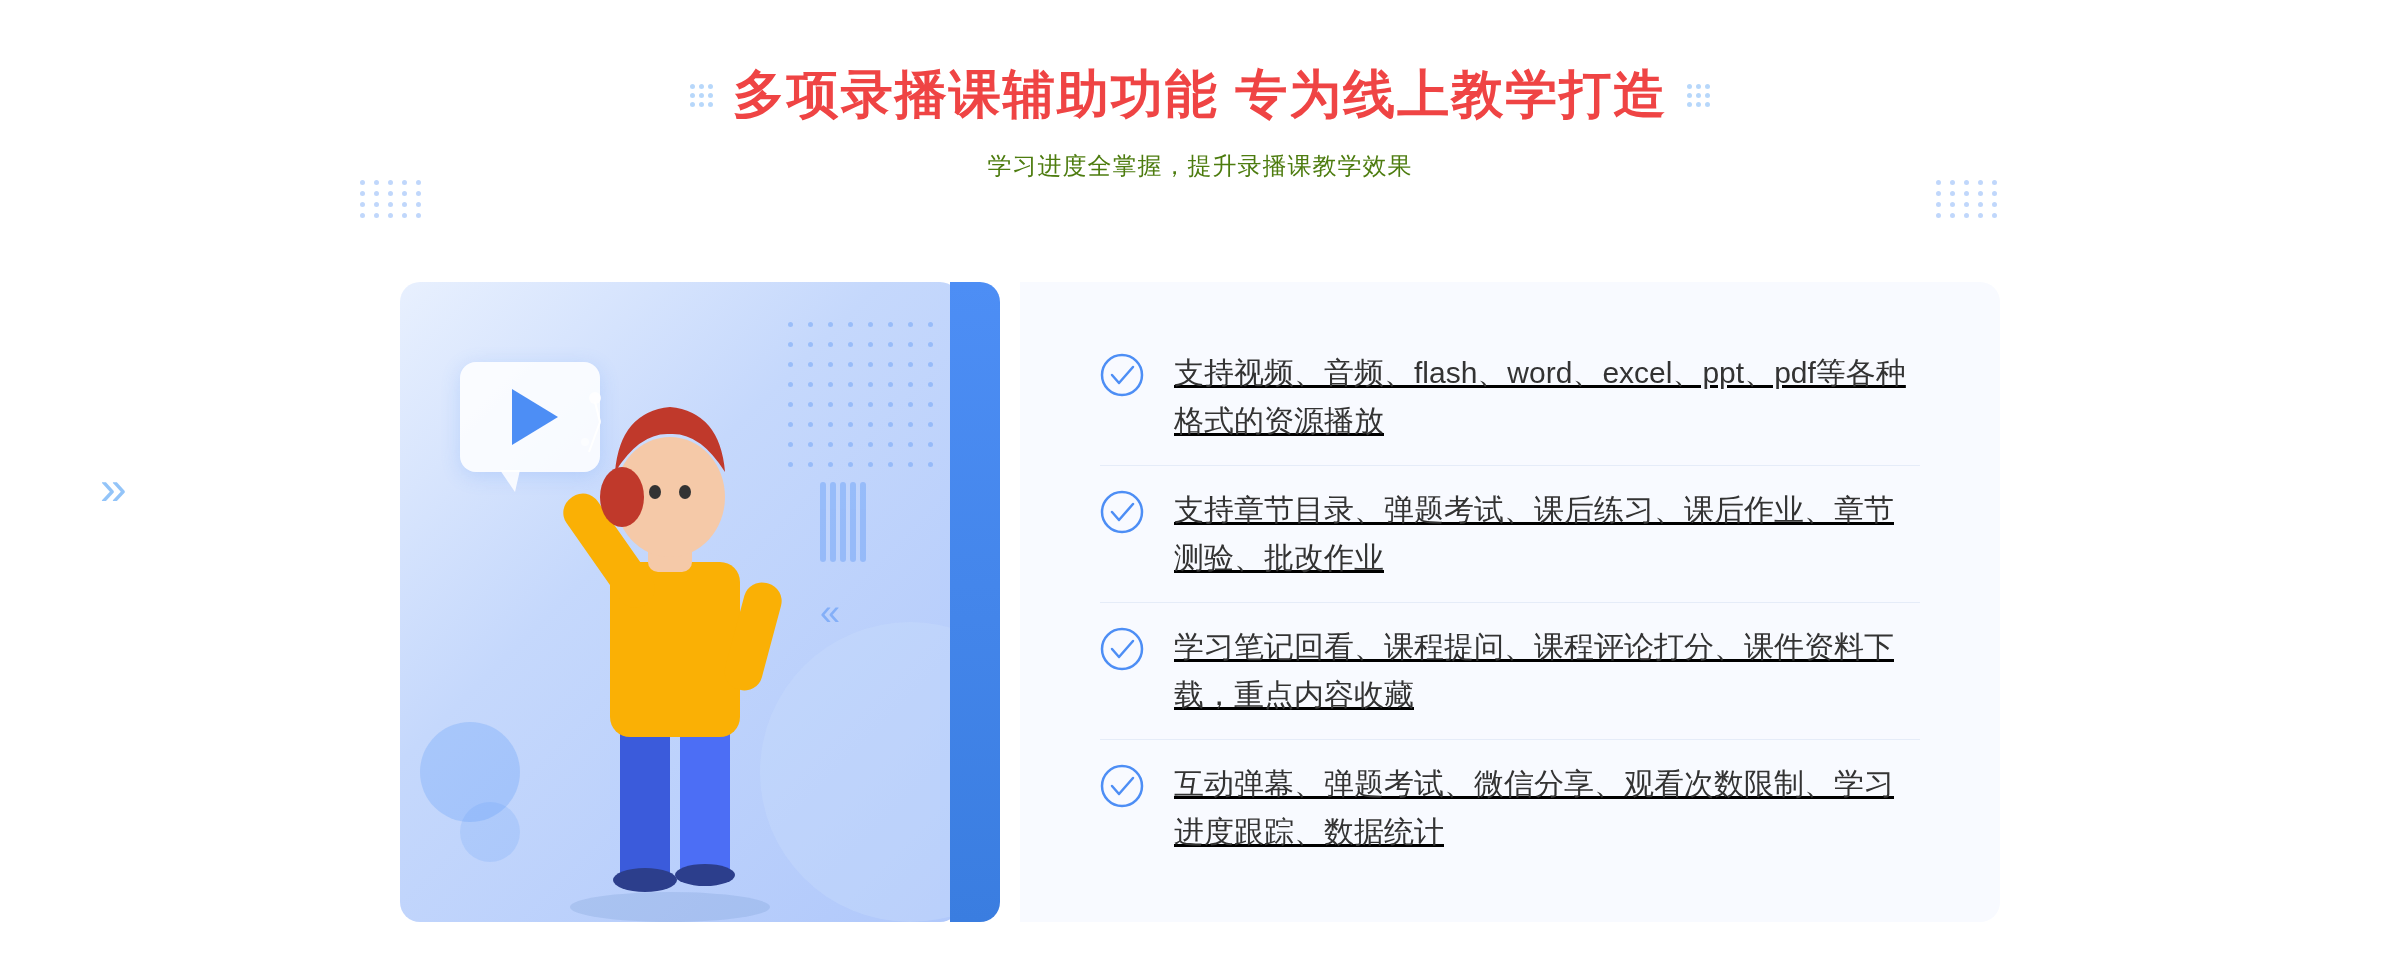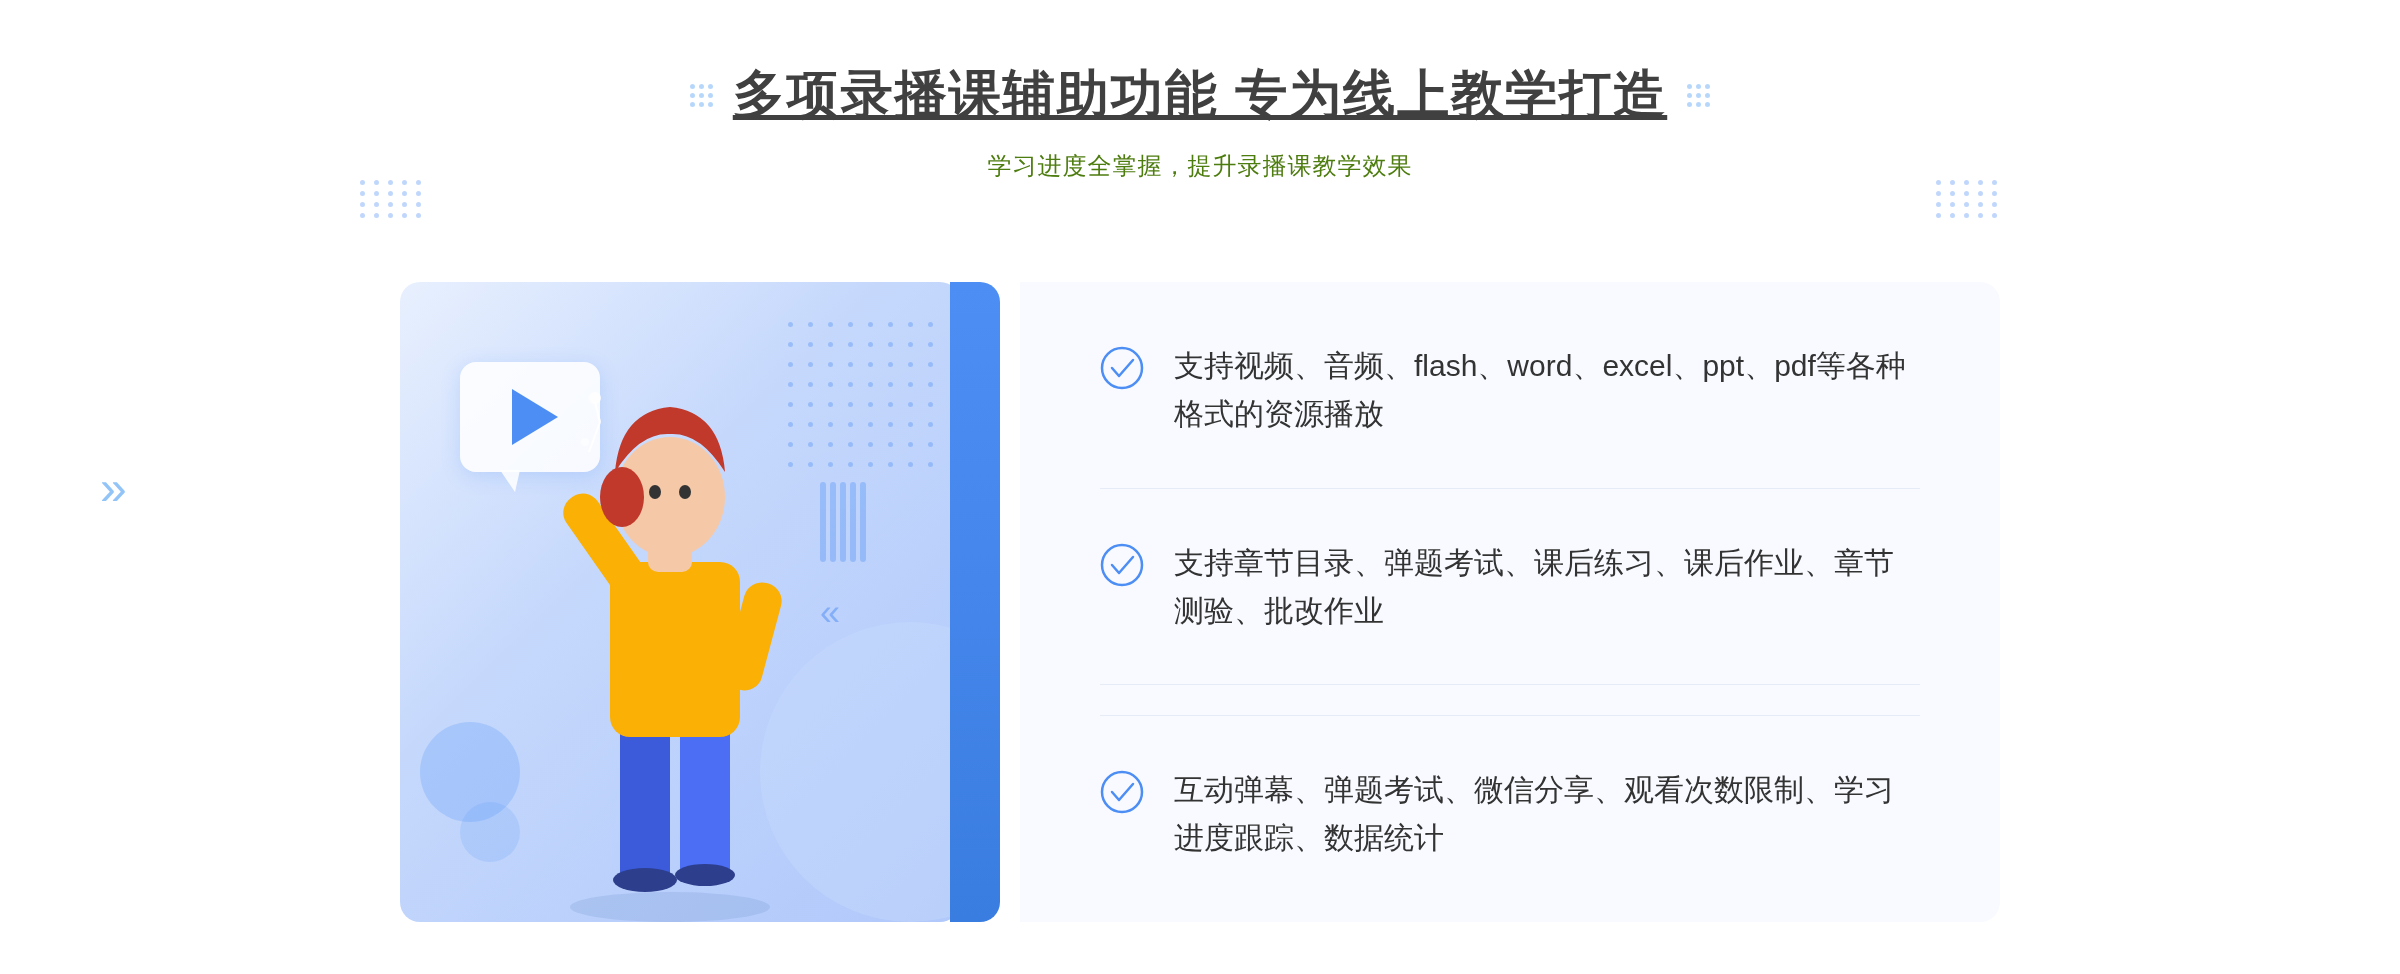--- a/index.html
+++ b/index.html
@@ -69,23 +69,22 @@
       display: inline-block;
       width: 5px;
       height: 5px;
       background: #4d9ef5;
       border-radius: 50%;
     }
 
     .header-title {
       font-size: 52px;
       font-weight: 700;
-      color: #404040;
+      color: #ef4444;
       letter-spacing: 2px;
-      text-decoration: underline;
     }
 
     .header-subtitle {
       font-size: 24px;
       color: #4d7c0f;
       letter-spacing: 1px;
     }
 
     
     .main-content {
@@ -242,23 +241,24 @@
     }
 
     
     .right-features {
       flex: 1;
       background: #f8faff;
       border-radius: 0 20px 20px 0;
       padding: 40px 80px;
       display: flex;
       flex-direction: column;
-      justify-content: space-between;
+      justify-content: center;
       margin-top: 40px;
       height: 640px;
+      text-decoration: underline;
     }
 
     .feature-item {
       display: flex;
       align-items: flex-start;
       gap: 30px;
       padding: 20px 0;
     }
 
     .check-icon {
@@ -585,29 +585,38 @@
           <svg viewBox="0 0 44 44" xmlns="http://www.w3.org/2000/svg">
             <circle cx="22" cy="22" r="20" fill="none" stroke="#4d8ef5" stroke-width="2.5"></circle>
             <polyline points="12,22 19,30 33,14" fill="none" stroke="#4d8ef5" stroke-width="2.5" stroke-linecap="round" stroke-linejoin="round"></polyline>
           </svg>
         </div>
         <span class="feature-text">支持章节目录、弹题考试、课后练习、课后作业、章节测验、批改作业</span>
       </div>
 
       <div class="feature-divider"></div>
 
-
-      <div class="feature-divider"></div>
-
       <div class="feature-item">
         <div class="check-icon">
           <svg viewBox="0 0 44 44" xmlns="http://www.w3.org/2000/svg">
             <circle cx="22" cy="22" r="20" fill="none" stroke="#4d8ef5" stroke-width="2.5"></circle>
             <polyline points="12,22 19,30 33,14" fill="none" stroke="#4d8ef5" stroke-width="2.5" stroke-linecap="round" stroke-linejoin="round"></polyline>
           </svg>
         </div>
+        <span class="feature-text">学习笔记回看、课程提问、课程评论打分、课件资料下载，重点内容收藏</span>
+      </div>
+
+      <div class="feature-divider"></div>
+
+      <div class="feature-item">
+        <div class="check-icon">
+          <svg viewBox="0 0 44 44" xmlns="http://www.w3.org/2000/svg">
+            <circle cx="22" cy="22" r="20" fill="none" stroke="#4d8ef5" stroke-width="2.5"></circle>
+            <polyline points="12,22 19,30 33,14" fill="none" stroke="#4d8ef5" stroke-width="2.5" stroke-linecap="round" stroke-linejoin="round"></polyline>
+          </svg>
+        </div>
         <span class="feature-text">互动弹幕、弹题考试、微信分享、观看次数限制、学习进度跟踪、数据统计</span>
       </div>
 
     </div>
   </div>
 
 </div>
 
 </body></html>

